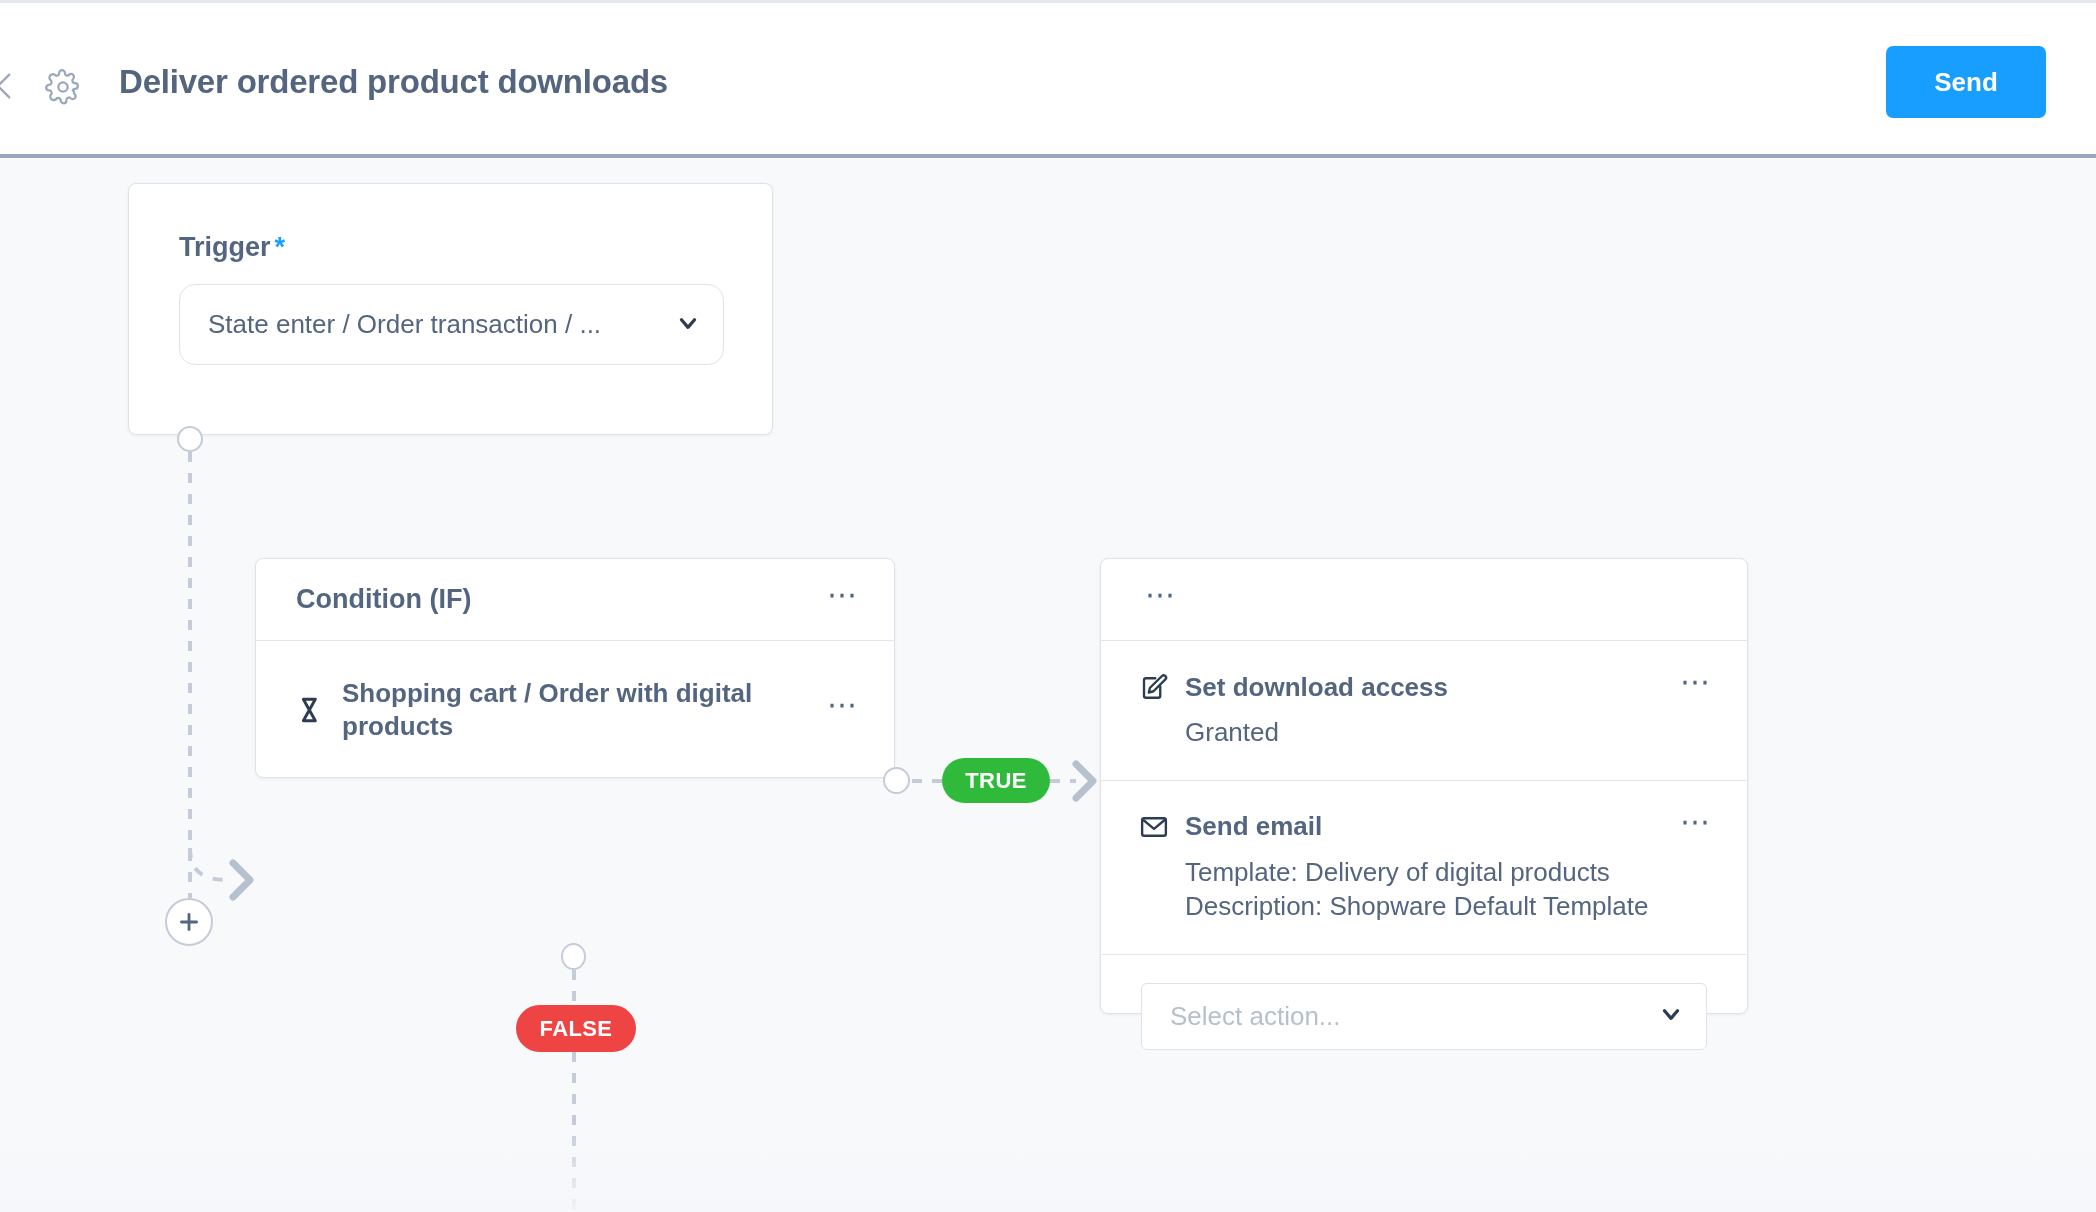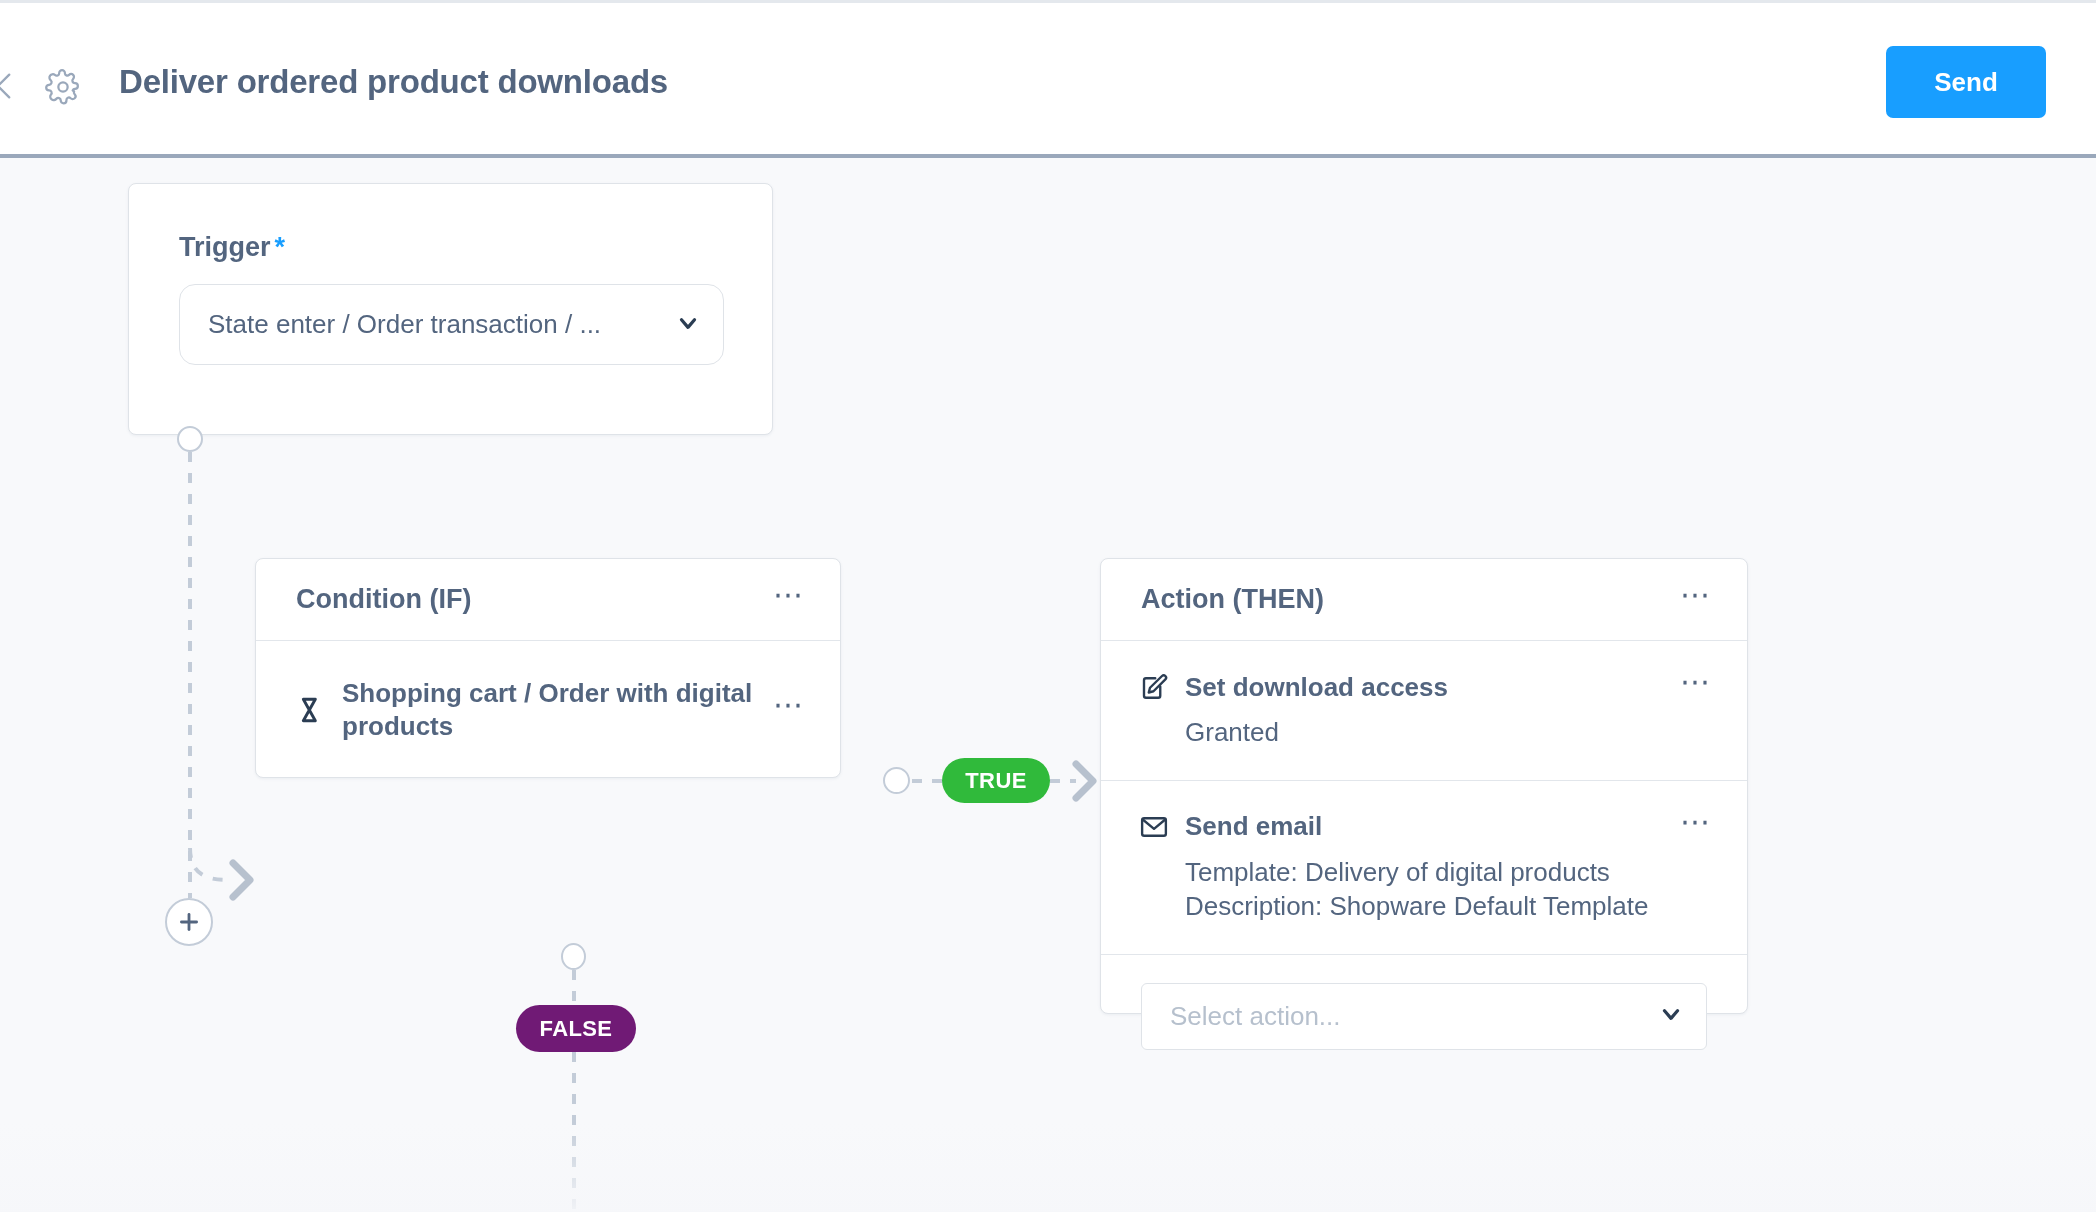--- a/index.html
+++ b/index.html
@@ -98,21 +98,21 @@
     cursor: pointer;
   }
   .trigger-select .val {
     flex: 1; font-size: 26px; color: #53657f;
     white-space: nowrap; overflow: hidden;
   }
 
   
   #condition-card {
     left: 255px; top: 400px;
-    width: 586px; height: 220px;
+    width: 640px; height: 220px;
   }
   .card-head {
     position: relative; height: 82px;
     border-bottom: 1px solid #e2e6eb;
     display: flex; align-items: center;
     padding: 0 30px 0 40px;
   }
   .card-head .ttl {
     flex: 1; font-size: 27px; font-weight: bold; color: #53657f;
   }
@@ -181,21 +181,21 @@
     font-size: 22px; letter-spacing: 0.4px;
   }
   #badge-true {
     left: 942px; top: 600px;
     width: 108px; height: 45px;
     background: #30ba3b;
   }
   #badge-false {
     left: 516px; top: 847px;
     width: 120px; height: 47px;
-    background: #701a75;
+    background: #ef4444;
   }
 
   
   .handle {
     position: absolute;
     background: #ffffff;
     border: 2px solid #c3ccd8;
     border-radius: 50%;
   }
   #handle-trigger { left: 177px; top: 268px; width: 26px; height: 26px; }
@@ -297,21 +297,20 @@
     </div>
 
     <div class="handle" id="handle-cond-right"></div>
     <div class="handle" id="handle-cond-bottom"></div>
 
     <div class="badge" id="badge-true">TRUE</div>
     <div class="badge" id="badge-false">FALSE</div>
 
     <div class="card" id="action-card">
       <div class="card-head">
-        <span class="ttl">Action (THEN)</span>
         <span class="dots">⋯</span>
       </div>
 
       <div class="act-row">
         <div class="act-row-head">
           <span class="act-icon">
             <svg viewBox="0 0 24 24" fill="none" stroke="currentColor" stroke-width="1.9" stroke-linecap="round" stroke-linejoin="round" width="30" height="30">
               <path d="M17 11.5V19a1.6 1.6 0 0 1-1.6 1.6H5.6A1.6 1.6 0 0 1 4 19V6.6A1.6 1.6 0 0 1 5.6 5H13"></path>
               <path d="M18.4 3.2a1.9 1.9 0 0 1 2.7 2.7L11.6 15.4 7.8 16.4l1-3.8z"></path>
             </svg>

